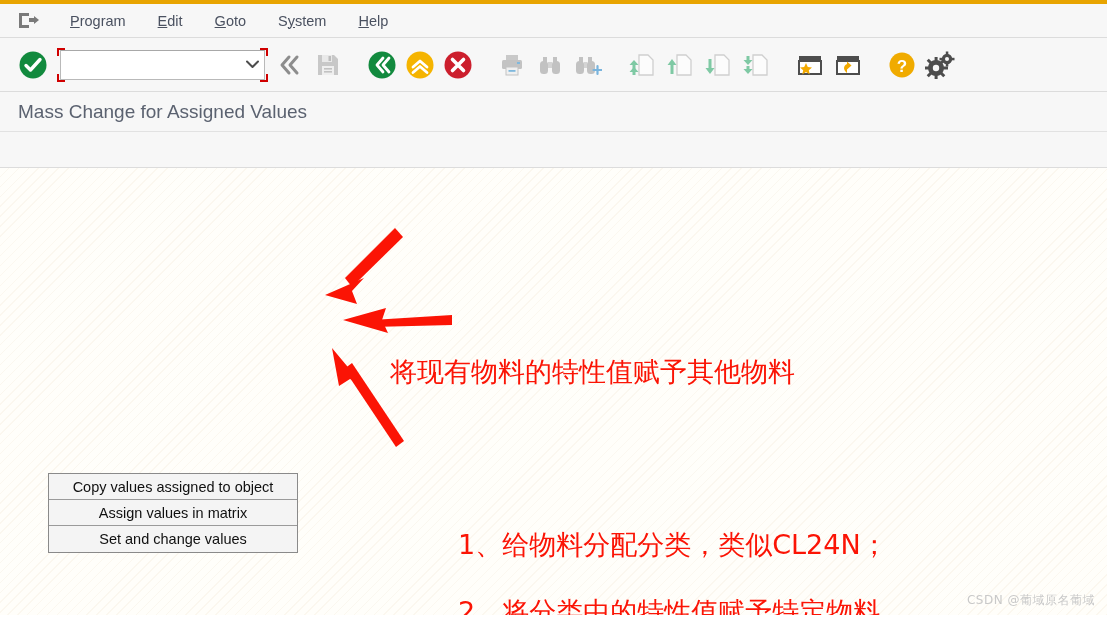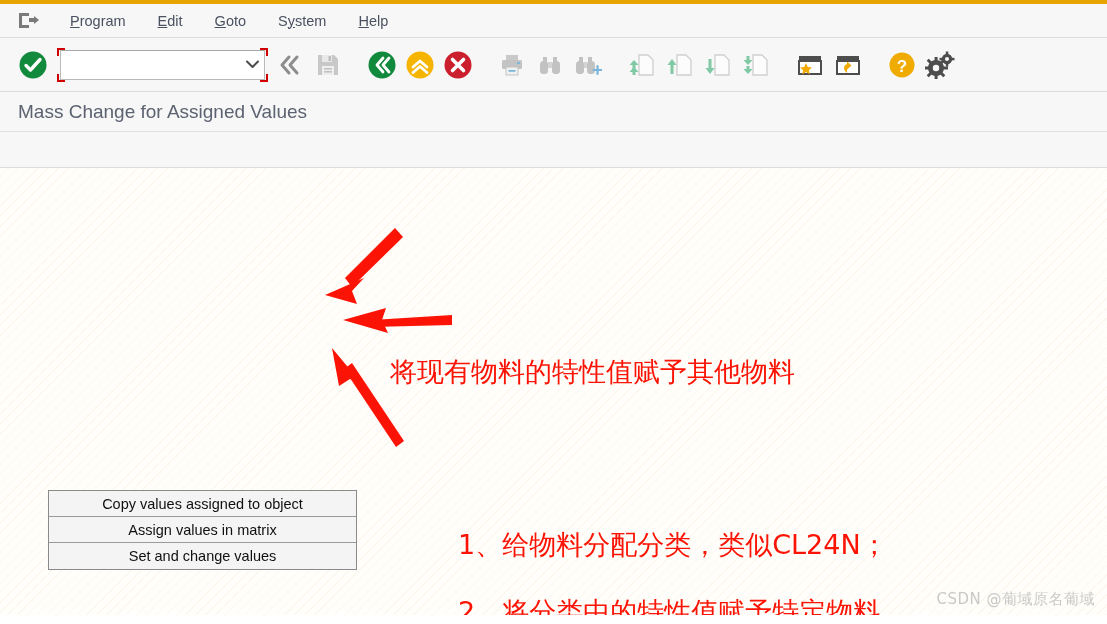--- a/index.html
+++ b/index.html
@@ -131,22 +131,22 @@
         rgba(255,255,255,0) 1px,
         rgba(255,255,255,0) 7px
       ),
       #fffefa;
     overflow: hidden;
   }
 
   
   .btn-stack {
     position: absolute;
-    left: 48px; top: 322px;
-    width: 309px;
+    left: 48px; top: 305px;
+    width: 250px;
     border: 1px solid #8a8a8a;
     background: #f2f2f2;
   }
   .opt-btn {
     height: 26px;
     background: #f4f4f4;
     border-bottom: 1px solid #9a9a9a;
     display: flex; align-items: center; justify-content: center;
     font-size: 14.5px;
     color: #101010;
@@ -177,21 +177,21 @@
   .arrows {
     position: absolute; left: 0; top: 0;
     width: 1107px; height: 447px;
     pointer-events: none;
   }
 
   
   .watermark {
     position: absolute;
     right: 12px; bottom: 6px;
-    font-size: 15px;
+    font-size: 12px;
     color: #c9c9c9;
     font-family: "DejaVu Sans", sans-serif;
     letter-spacing: 0.5px;
     white-space: nowrap;
   }
 </style>
 </head>
 <body>
 
 <div class="gold-bar"></div>

